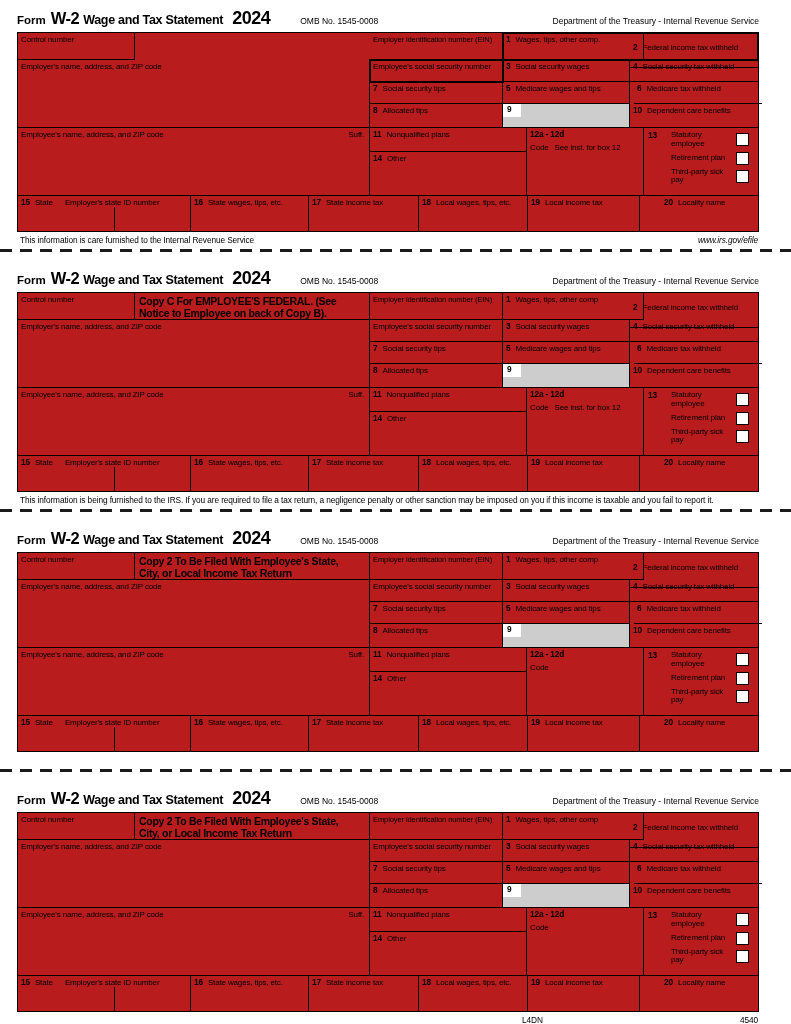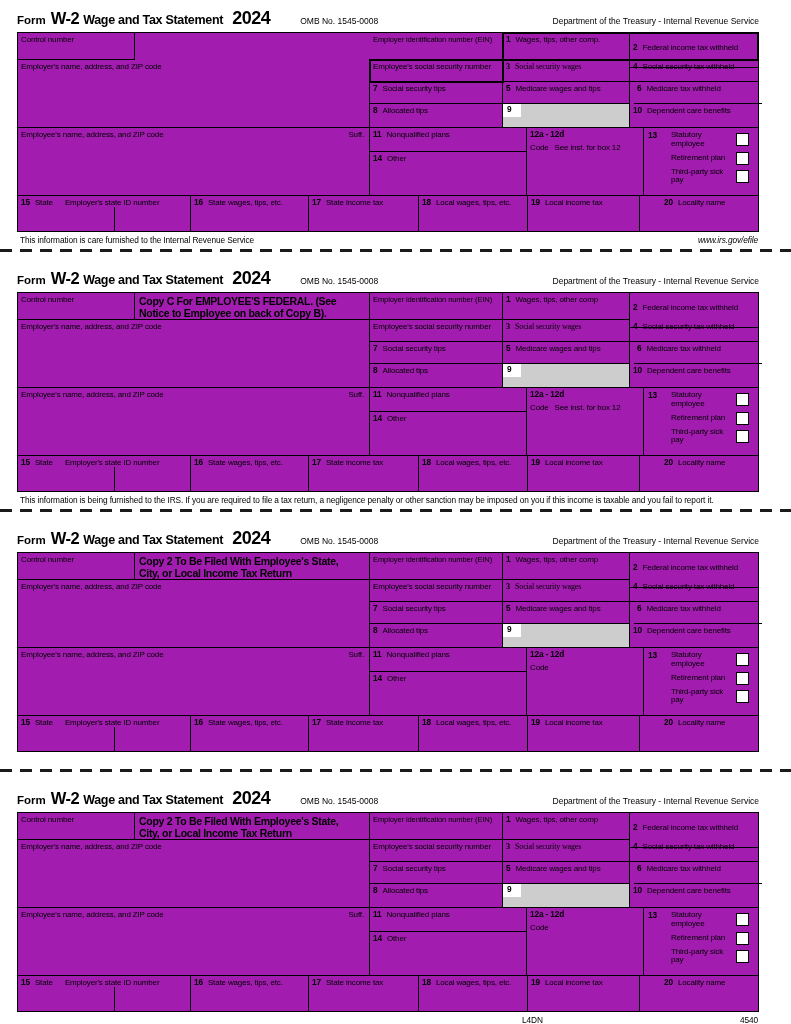--- a/index.html
+++ b/index.html
@@ -12,34 +12,34 @@
   }
   
   .title { display:flex; align-items:baseline; width:742px; height:21px; margin-bottom:3px; white-space:nowrap; }
   .t-form { font-size:11.5px; font-weight:bold; }
   .t-w2   { font-size:16.5px; font-weight:bold; letter-spacing:-0.5px; margin-left:5px; }
   .t-name { font-size:12.5px; font-weight:bold; letter-spacing:-0.3px; margin-left:4px; }
   .t-year { font-size:18px;   font-weight:bold; letter-spacing:-0.5px; margin-left:9px; }
   .t-omb  { font-size:8.5px;  margin-left:30px; }
   .t-dept { font-size:8.5px;  margin-left:auto; }
   
-  .tbl { position:relative; width:742px; height:200px; border:1px solid #000; background:#a21caf; }
+  .tbl { position:relative; width:742px; height:200px; border:1px solid #000; background:#b91c1c; }
   .cell { position:absolute; border-right:1px solid #000; border-bottom:1px solid #000;
           padding:2px 3px; font-size:8px; letter-spacing:-0.15px; line-height:1.15; white-space:nowrap; }
   .cell b { font-weight:bold; margin-right:5px; font-size:8.3px; }
   .no-r { border-right:none; } .no-b { border-bottom:none; }
   .c-ctrl { left:0;   top:0;  width:117px; height:27px; }
   .c-copy { left:117px; top:0; width:235px; height:27px; font-weight:bold; font-size:10.5px;
             letter-spacing:-0.3px; line-height:1.12; padding:3px 2px 0 4px; }
   .c-ein  { left:352px; top:0; width:133px; height:27px; }
-  .c-b1   { left:485px; top:0; width:127px; height:27px; }
+  .c-b1   { left:485px; top:0; width:141px; height:27px; }
   .c-b2   { left:612px; top:0; width:128px; height:27px;margin-top:8px; }
   .c-emp  { left:0;   top:27px; width:352px; height:68px; }
   .c-ssn  { left:352px; top:27px; width:133px; height:22px; }
-  .c-b3   { left:485px; top:27px; width:127px; height:22px;font-family:Liberation Serif, serif; }
+  .c-b3   { left:485px; top:27px; width:127px; height:22px; }
   .c-b4   { left:612px; top:27px; width:128px; height:22px; }
   .c-b7   { left:352px; top:49px; width:133px; height:22px; }
   .c-b5   { left:485px; top:49px; width:127px; height:22px; }
   .c-b6   { left:616px; top:49px; width:128px; height:22px; }
   .c-b8   { left:352px; top:71px; width:133px; height:24px; }
   .c-b9   { left:485px; top:71px; width:127px; height:24px; background:#cdcdcd; padding:0; }
   .c-b9 .chip { display:inline-block; background:#fff; padding:1px 10px 2px 4px; margin:0; }
   .c-b10  { left:612px; top:71px; width:128px; height:24px; }
   .c-eename { left:0; top:95px; width:352px; height:68px; }
   .suff   { position:absolute; top:2px; right:5px; }

